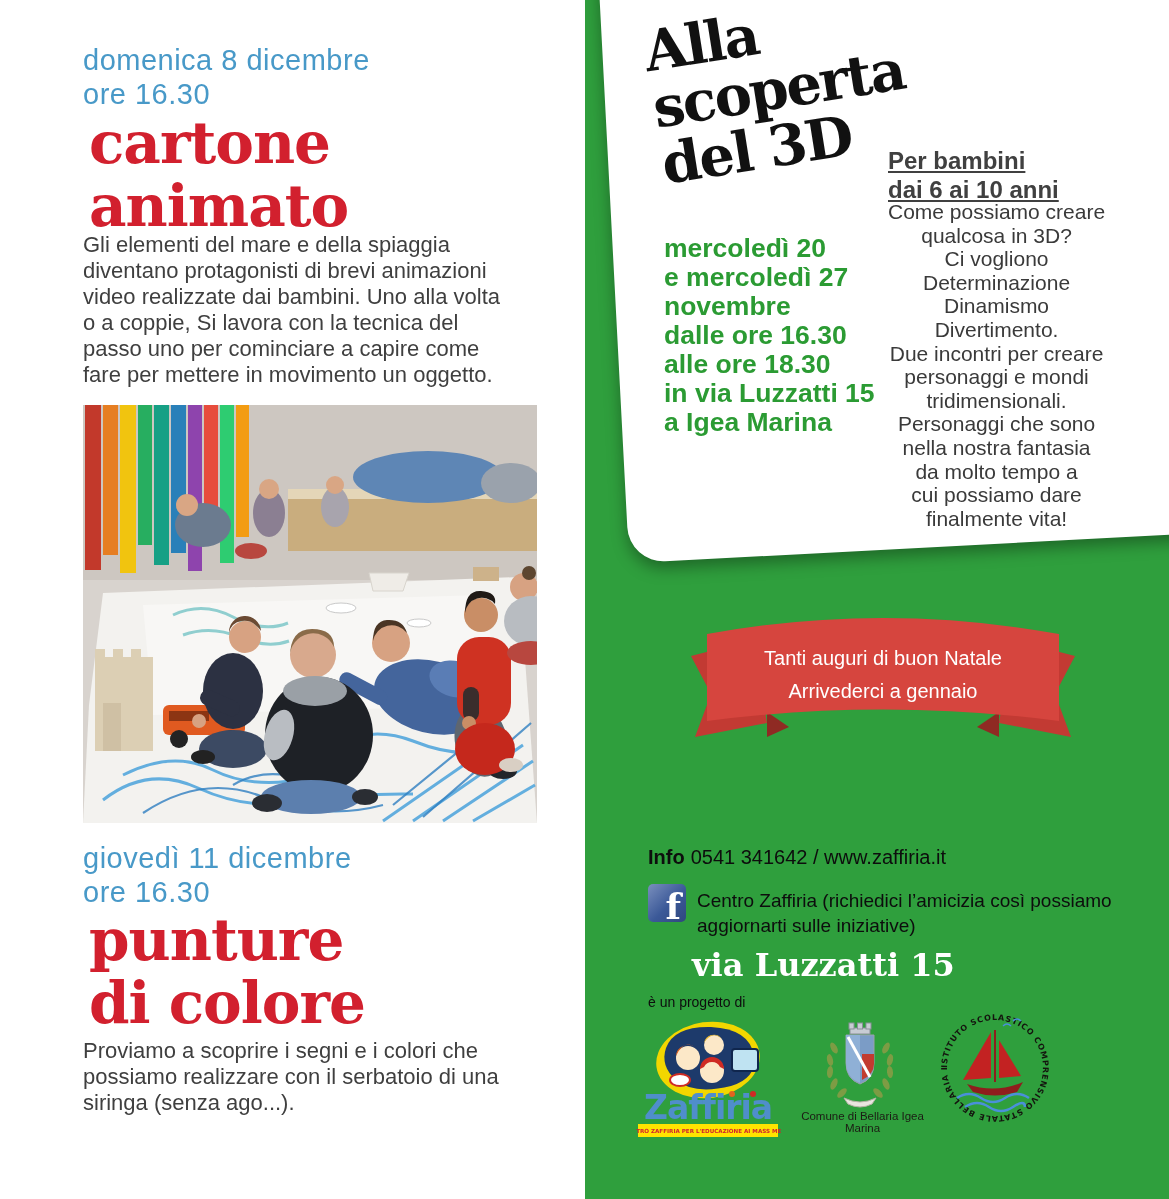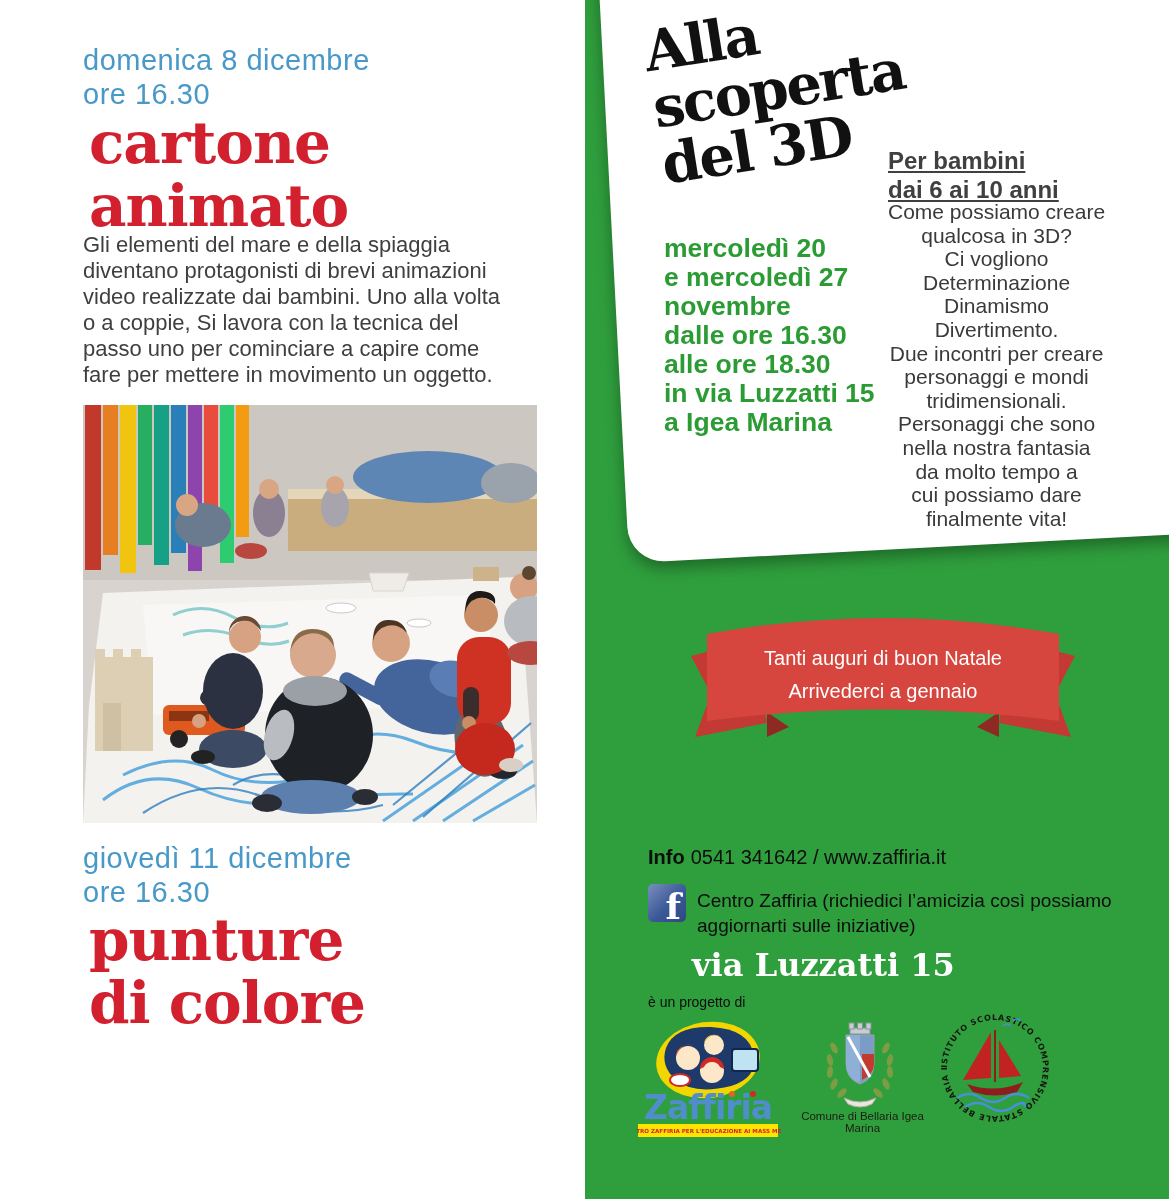--- a/index.html
+++ b/index.html
@@ -180,20 +180,23 @@
       <ellipse cx="282" cy="392" rx="13" ry="8" fill="#2a2d33"></ellipse>
     </g>
   </svg>
 
   <div class="abs date-heading pre" style="left:83px;top:841px;">giovedì 11 dicembre
 ore 16.30</div>
 
   <h1 class="abs red-title pre" style="left:81px;top:901px;">punture
 di colore</h1>
 
+  <p class="abs body-text pre" style="left:83px;top:1038px;margin:0;">Proviamo a scoprire i segni e i colori che
+possiamo realizzare con il serbatoio di una
+siringa (senza ago...).</p>
 
   <div class="abs green-panel"></div>
   <div class="abs white-card"></div>
 
   <div class="abs card-title pre">Alla
 scoperta
 del 3D</div>
   <div class="abs card-audience pre">Per bambini
 dai 6 ai 10 anni</div>
   <div class="abs card-desc pre">Come possiamo creare

